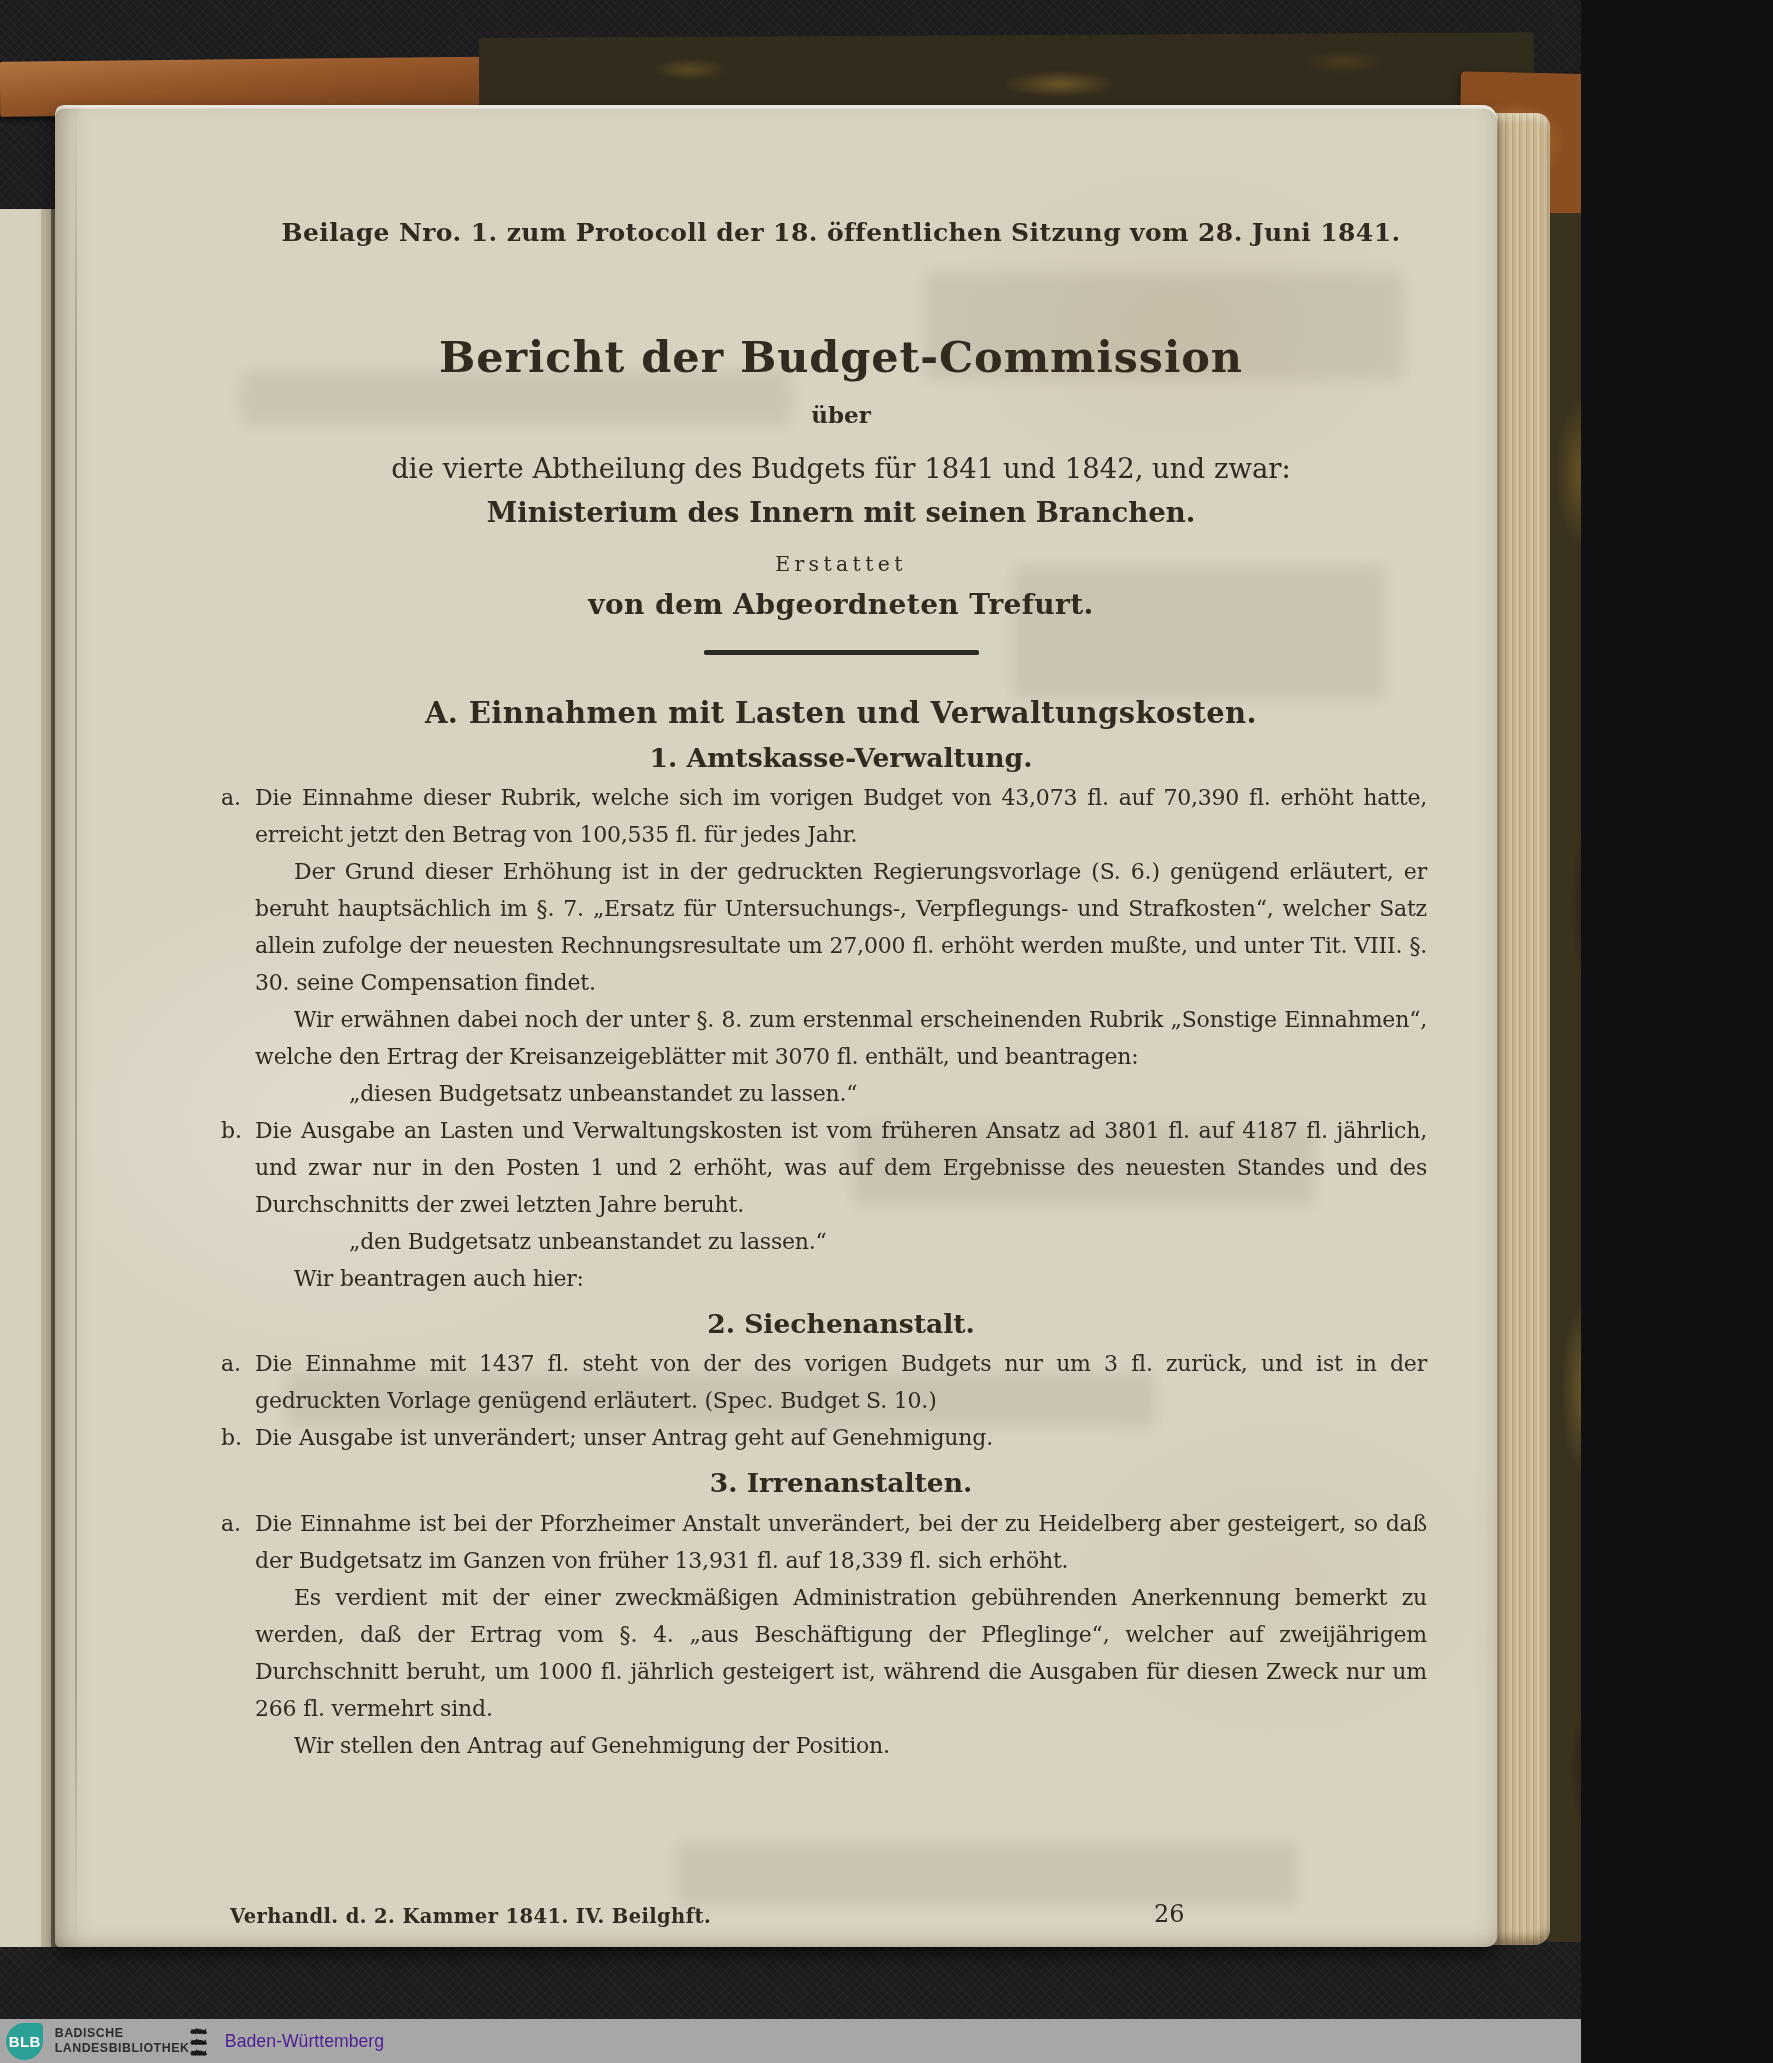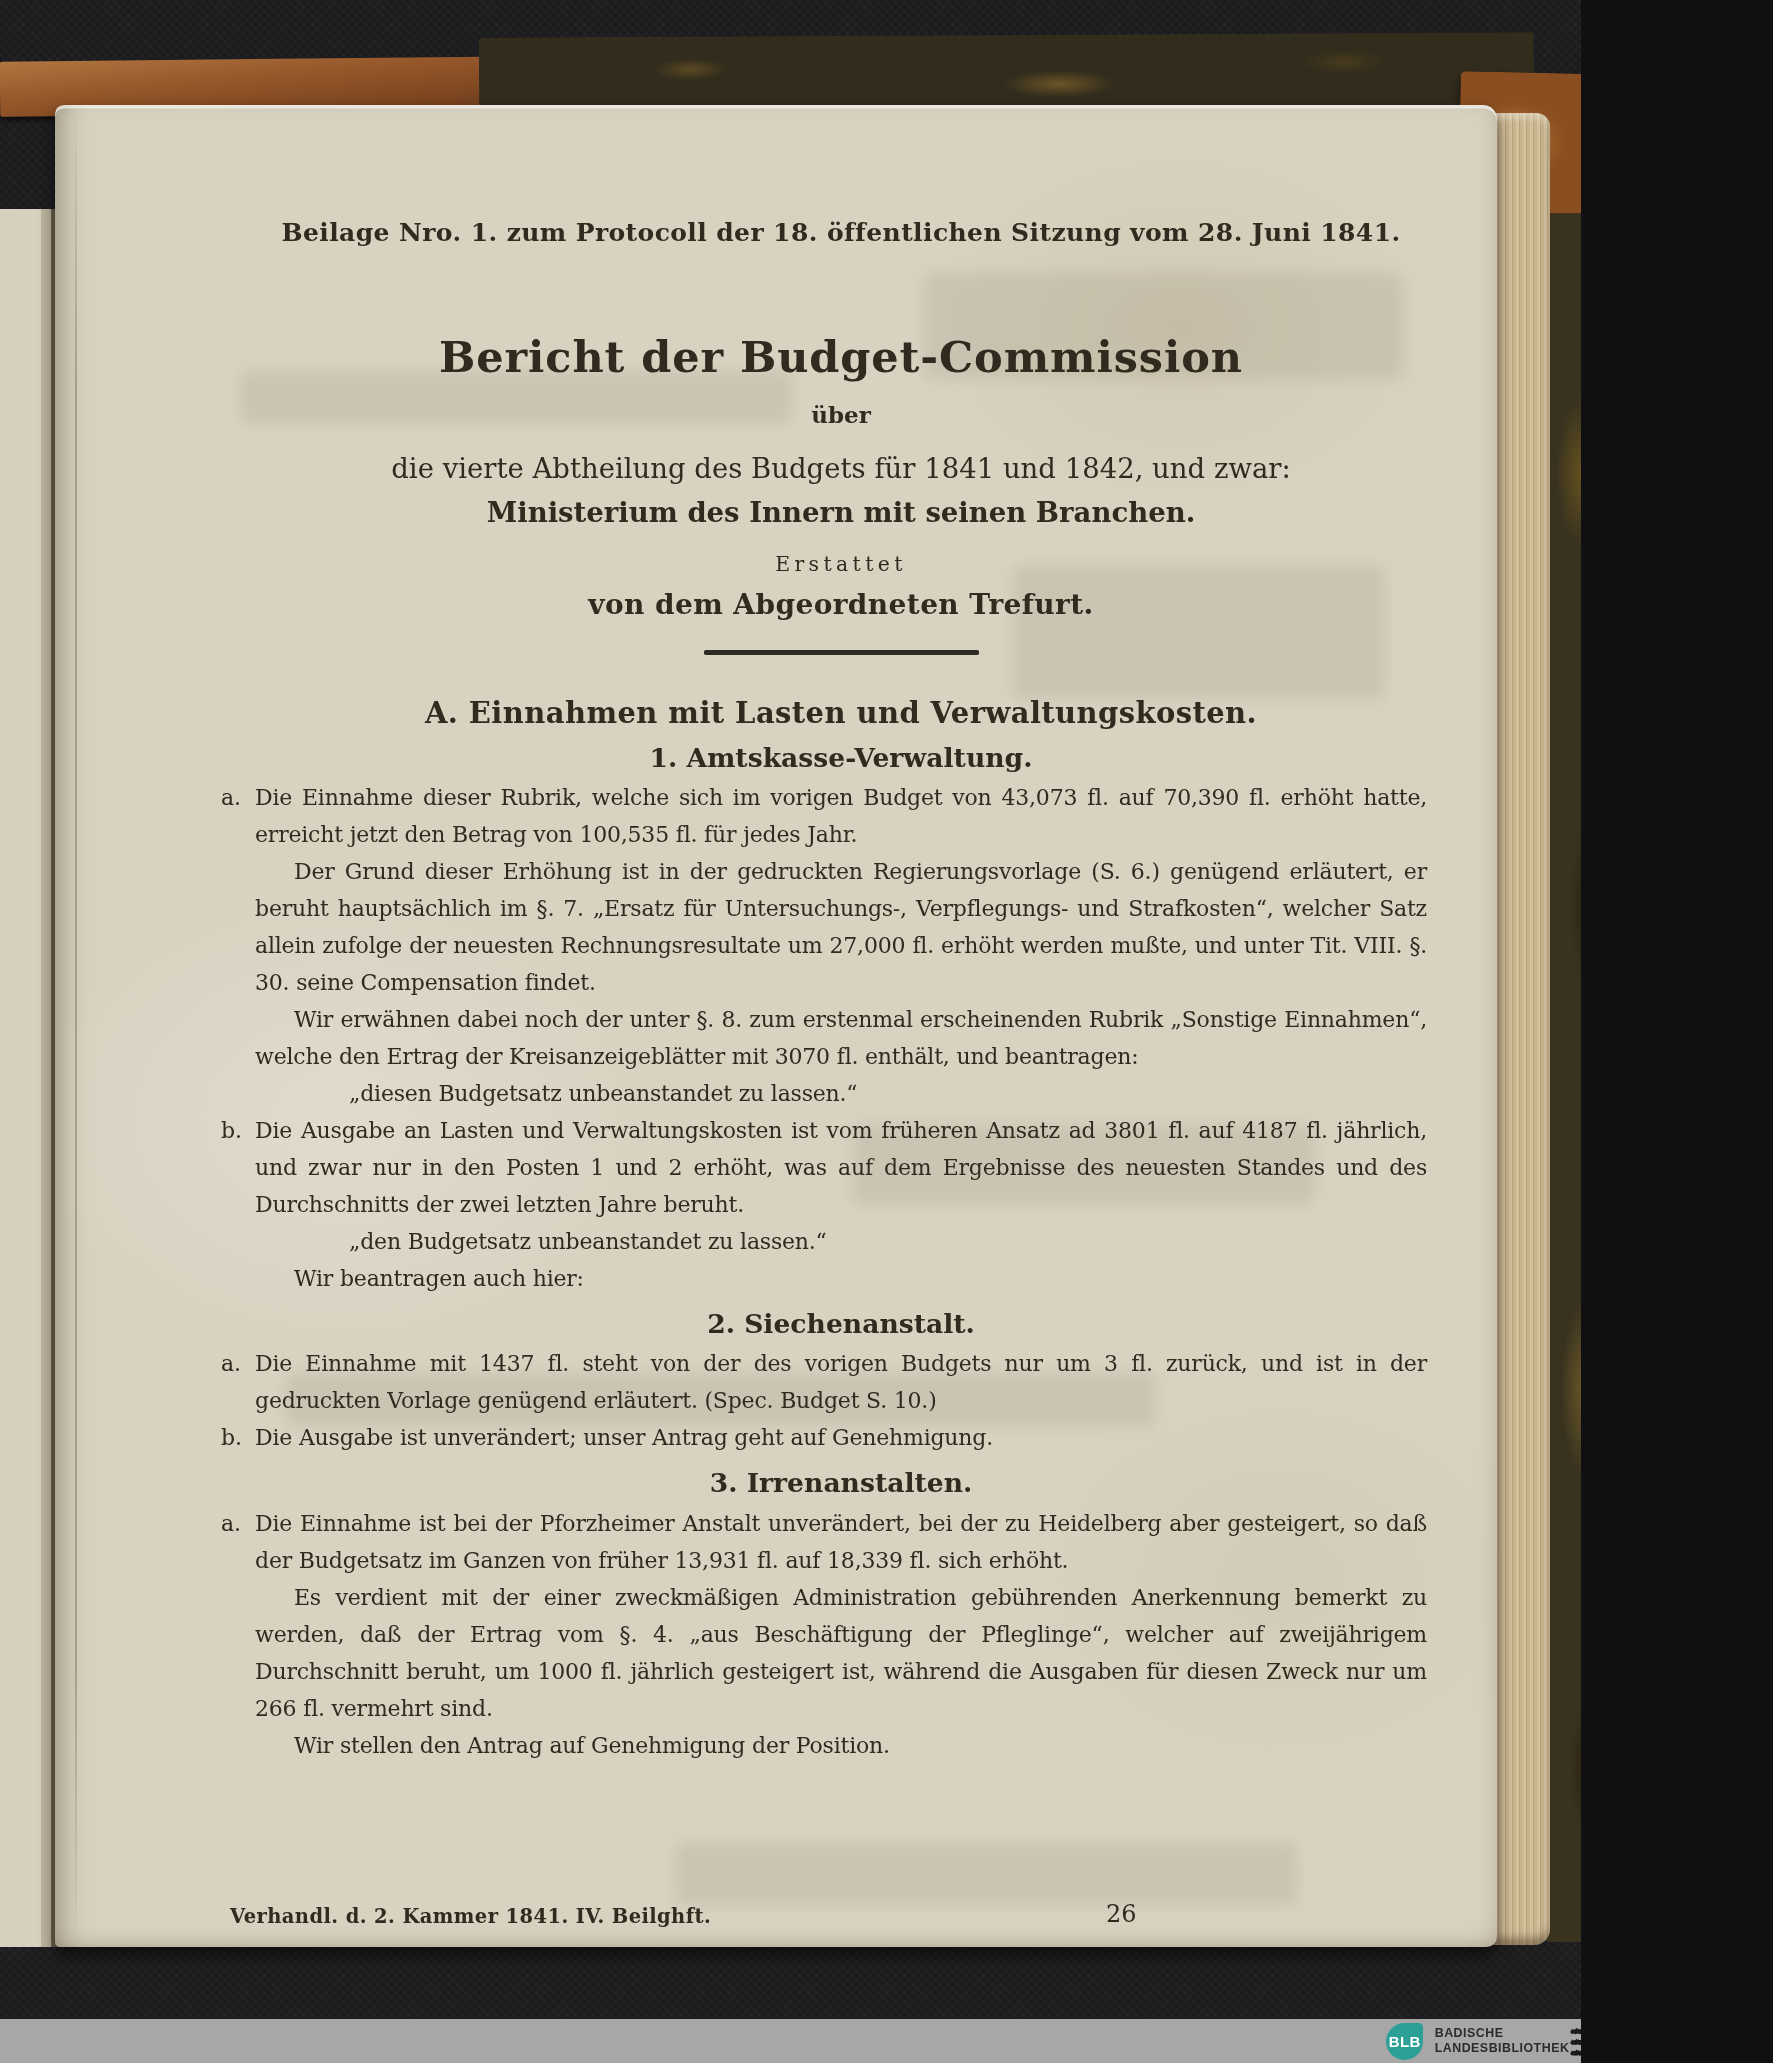--- a/index.html
+++ b/index.html
@@ -78,25 +78,25 @@
   .part-head{margin:41px 0 0;font-size:29px;line-height:35px;font-weight:bold;text-align:center;letter-spacing:0.4px;}
   .sec-head{margin:11px 0 0;font-size:26.6px;line-height:32px;font-weight:bold;text-align:center;}
   .body-p{position:relative;margin:5.3px 0 0;font-size:22px;line-height:37px;letter-spacing:-0.2px;
     text-align:justify;}
   .body-p .marker{position:absolute;left:-34px;top:0;}
   .p-indent{text-indent:39px;margin-top:0;}
   .p-cont{margin-top:0;}
   .p-quote{margin:0 0 0 94px;text-align:left;}
   .page-footer{position:absolute;left:200px;top:1800px;width:1172px;font-size:19.5px;}
   .page-footer .sig{position:absolute;left:-25px;top:0;font-weight:bold;letter-spacing:0.4px;}
-  .page-footer .pagenum{position:absolute;left:851px;top:-5.3px;font-size:24px;}
+  .page-footer .pagenum{position:absolute;left:899px;top:-5.3px;font-size:24px;}
 
   
   .bottom-bar{position:absolute;left:0;top:2019px;width:1773px;height:44px;background:#a7a7a7;
-    display:flex;align-items:center;justify-content:flex-end;
+    display:flex;align-items:center;justify-content:flex-start;
     font-family:"Liberation Sans", sans-serif;}
   .brand-left{display:flex;align-items:center;gap:11.5px;padding-left:6.2px;cursor:pointer;}
   .blb-logo{width:37px;height:37px;background:#2aa096;border-radius:18.6px 4.4px 18.6px 18.6px;
     display:flex;align-items:center;justify-content:center;
     color:#ffffff;font-weight:bold;font-size:15px;letter-spacing:0.3px;}
   .blb-name{font-weight:bold;font-size:12.4px;line-height:15px;color:#2c2c2c;letter-spacing:0.5px;}
   .brand-right{display:flex;align-items:center;gap:8.9px;padding-right:8.9px;cursor:pointer;}
   .bw-crest{width:26.6px;height:34px;display:block;}
   .bw-name{font-size:17.7px;color:#4c1d95;}
 </style>

